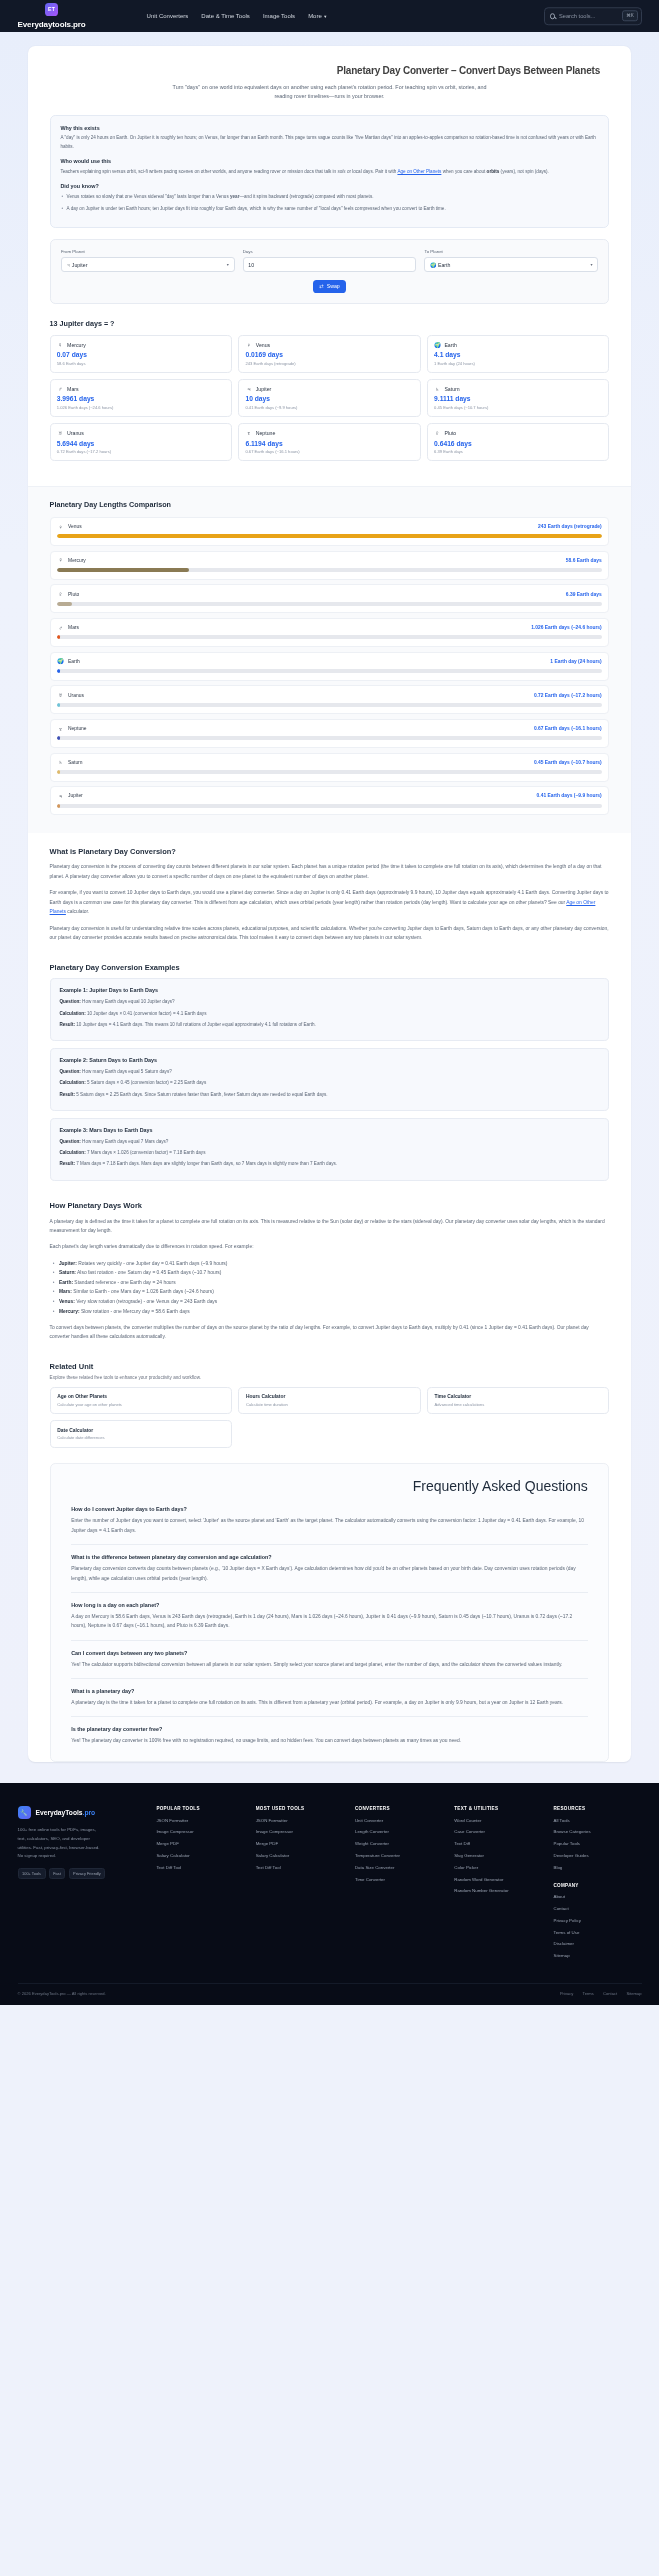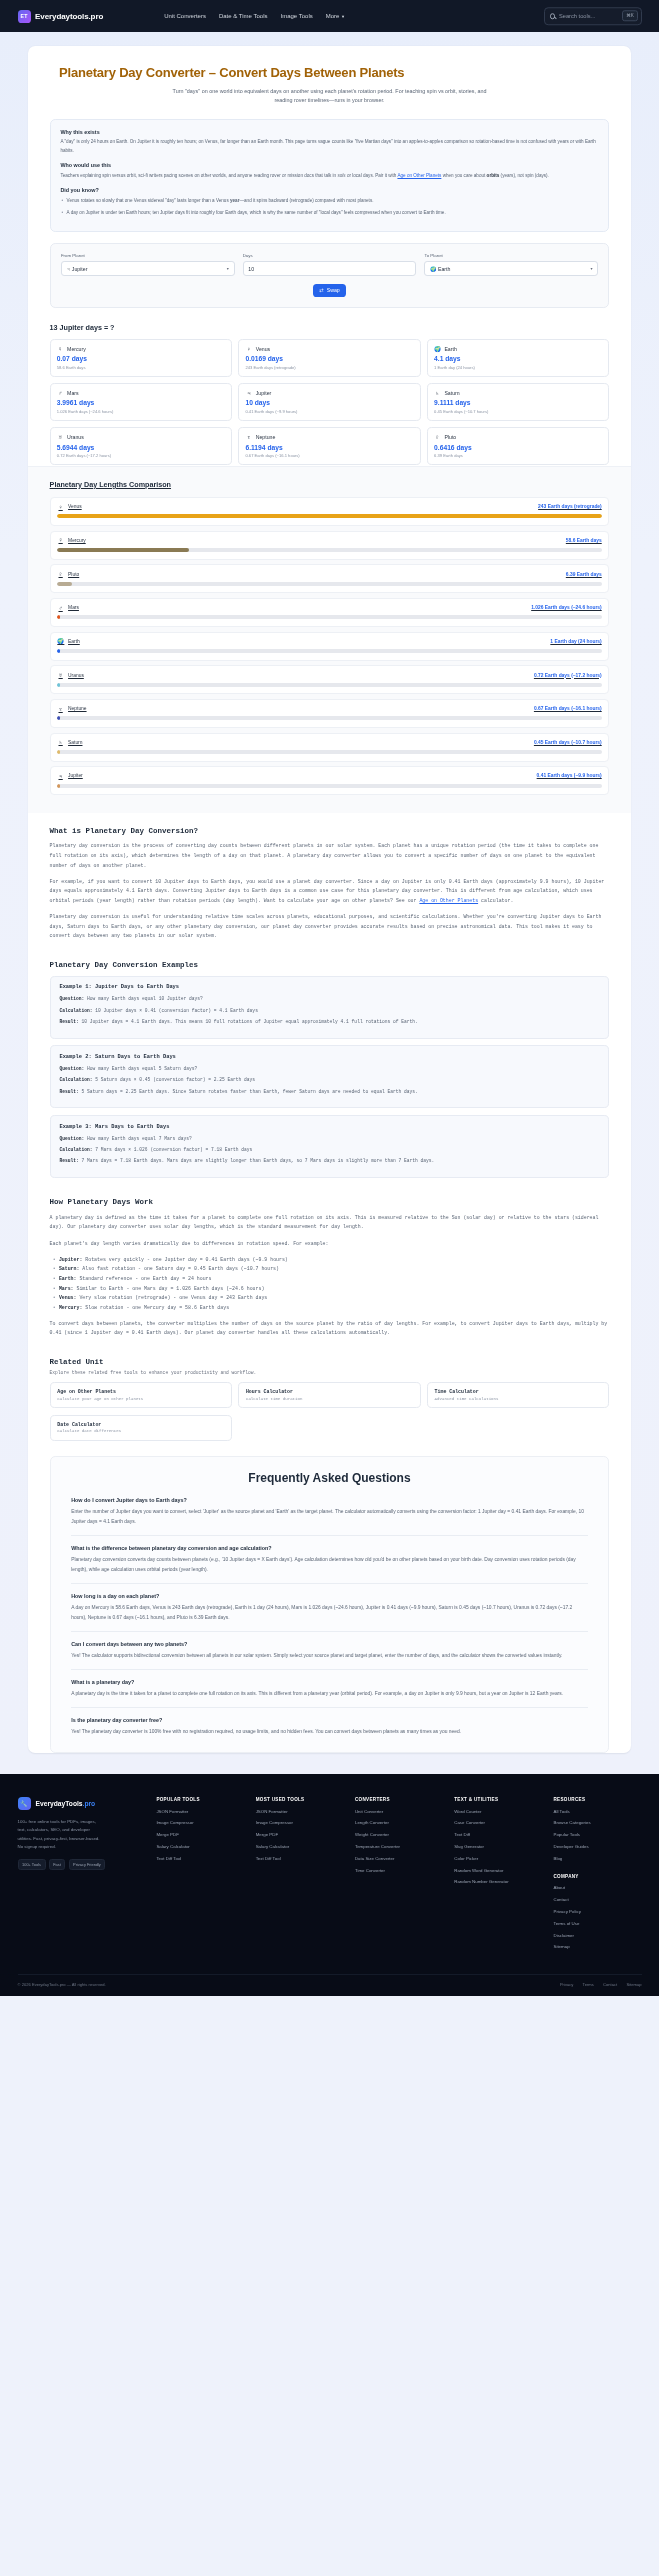--- a/index.html
+++ b/index.html
@@ -3,21 +3,21 @@
 <meta charset="utf-8">
 <style>
   * { box-sizing: border-box; margin: 0; padding: 0; }
   body {
     font-family: "Liberation Sans", sans-serif;
     width: 659px;
     background: #eef2fb;
     color: #1f2937;
     -webkit-font-smoothing: antialiased;
   }
-  a { color: inherit; text-decoration: none; }
+  a { color: inherit; text-decoration: none; flex-direction: column; }
 
   
   .navbar {
     background: #111827;
     height: 32px;
     display: flex;
     align-items: center;
     padding: 0 17.5px;
     position: relative;
   }
@@ -49,21 +49,21 @@
 
   
   .page-bg { background: linear-gradient(180deg,#e8eefb 0%, #eef2fc 30%, #eef1fb 100%); padding: 14px 0 20.6px; }
   .card-main {
     width: 603px; margin: 0 auto; background: #fff;
     border-radius: 7.2px; box-shadow: 0 0.5px 1.5px rgba(15,23,42,.07);
     overflow: hidden;
   }
 
   h1.title {
-    text-align: left; font-size: 13px; font-weight: 700; color: #a16207;
+    text-align: right; font-size: 10px; font-weight: 700; color: #404040;
     padding: 18.5px 31px 0; letter-spacing: -0.2px;
   }
   p.subtitle {
     text-align: center; font-size: 5.4px; color: #5a6575; line-height: 1.75;
     max-width: 319px; margin: 7.2px auto 0;
   }
 
   
   .info-panel {
     margin: 13.4px 21.6px 0; background: #f7f9fd; border: 0.5px solid #e4eaf4;
@@ -115,32 +115,32 @@
   .sec-h { font-size: 7.2px; font-weight: 700; color: #1e2a3a; margin-bottom: 7.2px; }
   .pgrid { display: grid; grid-template-columns: repeat(3, 1fr); gap: 6.2px; }
   .pcard { border: 0.5px solid #e5e9f0; border-radius: 4.6px; padding: 5.7px 6.2px 6.2px; background: #fff; }
   .pcard-head { display: flex; align-items: center; gap: 3.6px; margin-bottom: 3.6px; }
   .psym { font-size: 5.7px; color: #2b3544; width: 6.7px; text-align: center; }
   .pname { font-size: 5.2px; color: #2b3544; }
   .pval { font-size: 6.7px; font-weight: 700; color: #2563eb; margin-bottom: 2.6px; }
   .pnote { font-size: 4.1px; color: #8b94a4; }
 
   
-  .chart-sec { background: #f9fafc; border-top: 0.5px solid #eef1f6; margin-top: 1px; padding: 12.4px 21.6px 13.4px; text-decoration: underline; }
+  .chart-sec { background: #f9fafc; border-top: 0.5px solid #eef1f6; margin-top: 25px; padding: 12.4px 21.6px 13.4px; }
   .chart-title { font-size: 7.2px; font-weight: 700; color: #1e2a3a; margin-bottom: 8.2px; }
   .bar-row { background: #fff; border: 0.5px solid #edf0f5; border-radius: 4.1px; padding: 5.7px 6.7px 6.7px; margin-bottom: 4.6px; }
   .bar-head { display: flex; align-items: center; justify-content: space-between; margin-bottom: 4.6px; }
   .bar-left { display: flex; align-items: center; gap: 4.1px; }
   .bar-name { font-size: 4.9px; color: #2b3544; }
   .bar-value { font-size: 4.9px; font-weight: 700; color: #2563eb; }
   .bar-track { height: 4.1px; background: #e6e8ed; border-radius: 3.1px; overflow: hidden; }
   .bar-fill { height: 100%; border-radius: 3.1px; }
 
   
-  .prose-sec { padding: 13.4px 21.6px 0; font-family: Liberation Mono, monospace; }
+  .prose-sec { padding: 13.4px 21.6px 0; }
   .prose-h { font-size: 7.5px; font-weight: 700; color: #1e2a3a; margin-bottom: 6.7px; }
   .prose-p { font-size: 4.9px; color: #5a6575; line-height: 1.95; margin-bottom: 6.7px; }
   .prose-p a.link { color: #2563eb; text-decoration: underline; }
   .prose-ul { list-style: none; margin: 0 0 6.7px 2.1px; }
   .prose-ul li { font-size: 4.9px; color: #5a6575; line-height: 1.95; position: relative; padding-left: 7.2px; }
   .prose-ul li::before { content: "•"; position: absolute; left: 1px; color: #8b94a4; }
   .prose-ul li b { color: #28313f; }
 
   
   .ex-card { background: #f7f9fd; border: 0.5px solid #e7ebf3; border-radius: 4.6px; padding: 7.7px 8.8px 8.2px; margin-bottom: 6.7px; }
@@ -150,21 +150,21 @@
 
   
   .rel-sub { font-size: 4.6px; color: #6b7280; margin: -3.1px 0 7.2px; }
   .rel-grid { display: grid; grid-template-columns: repeat(3, 1fr); gap: 6.2px; }
   .rel-card { border: 0.5px solid #e5e9f0; border-radius: 4.6px; padding: 6.2px 6.7px 6.7px; background: #fff; }
   .rel-name { font-size: 4.9px; font-weight: 700; color: #1e2a3a; margin-bottom: 2.6px; }
   .rel-desc { font-size: 4.1px; color: #8b94a4; }
 
   
   .faq-wrap { margin: 15.5px 21.6px 0; background: #fbfcfe; border: 0.5px solid #eceff4; border-radius: 5.2px; padding: 13.4px 20.6px 15.5px; }
-  .faq-title { text-align: center; font-size: 12px; font-weight: 700; color: #1e2a3a; margin-bottom: 12.4px; }
+  .faq-title { text-align: right; font-size: 14px; font-weight: 400; color: #1e2a3a; margin-bottom: 12.4px; }
   .faq-item { border-bottom: 0.5px solid #e9edf3; padding-bottom: 8.8px; margin-bottom: 8.8px; }
   .faq-item:last-child { border-bottom: none; margin-bottom: 0; padding-bottom: 0; }
   .faq-q { font-size: 5.4px; font-weight: 700; color: #1e2a3a; margin-bottom: 4.1px; }
   .faq-a { font-size: 4.9px; color: #5a6575; line-height: 1.95; }
 
   
   .footer { background: #080c17; color: #c6cbd6; padding: 23px 17.5px 0; }
   .footer-grid { display: grid; grid-template-columns: 1.45fr 1fr 1fr 1fr 1fr 1fr; gap: 11.3px; }
   .f-brand { display: flex; align-items: center; gap: 4.6px; margin-bottom: 7.2px; }
   .f-badge { width: 13.4px; height: 13.4px; border-radius: 4.1px; background: linear-gradient(135deg,#3b82f6,#6366f1);

